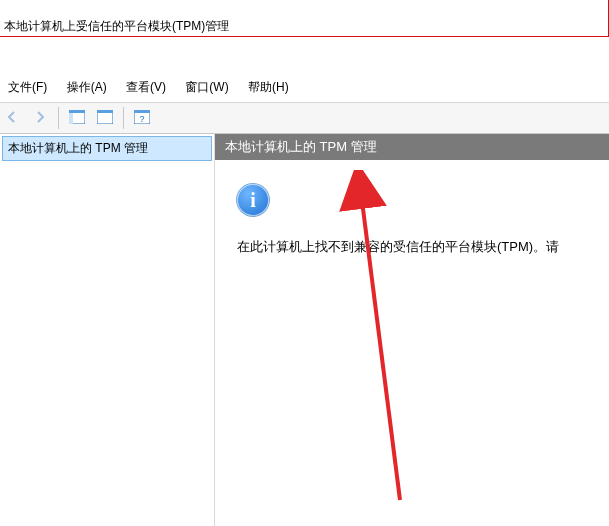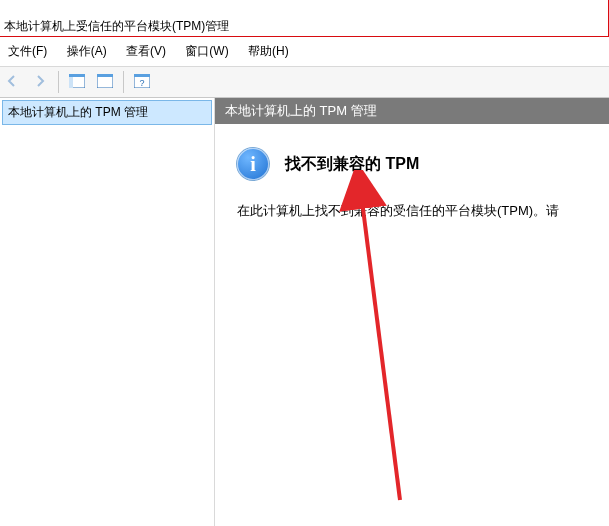--- a/index.html
+++ b/index.html
@@ -24,20 +24,21 @@
     white-space: nowrap;
   }
   .menubar {
     padding: 4px 2px 4px 0;
     border-bottom: 1px solid #d9d9d9;
   }
   .menubar .menu-item {
     display: inline-block;
     padding: 2px 8px;
     cursor: default;
+    margin-top: 36px;
   }
   .toolbar {
     background: #f6f6f6;
     border-bottom: 1px solid #c8c8c8;
     padding: 3px 2px 3px 0;
     display: flex;
     align-items: center;
     gap: 4px;
   }
   .tool-btn {
@@ -183,21 +184,20 @@
 
   <div class="right-pane">
     <div class="pane-header">
       <span>本地计算机上的 TPM 管理</span>
     </div>
     <div class="pane-body">
       <div class="heading-row">
         <div class="info-icon">
           <span>i</span>
         </div>
-        <div class="heading-text">找不到兼容的 TPM</div>
       </div>
       <div class="body-text">在此计算机上找不到兼容的受信任的平台模块(TPM)。请</div>
     </div>
   </div>
 
 </div>
 
 <svg class="arrow-svg" width="220" height="350">
   <defs>
     <marker id="ah" markerWidth="12" markerHeight="12" refX="6" refY="6" orient="auto">

